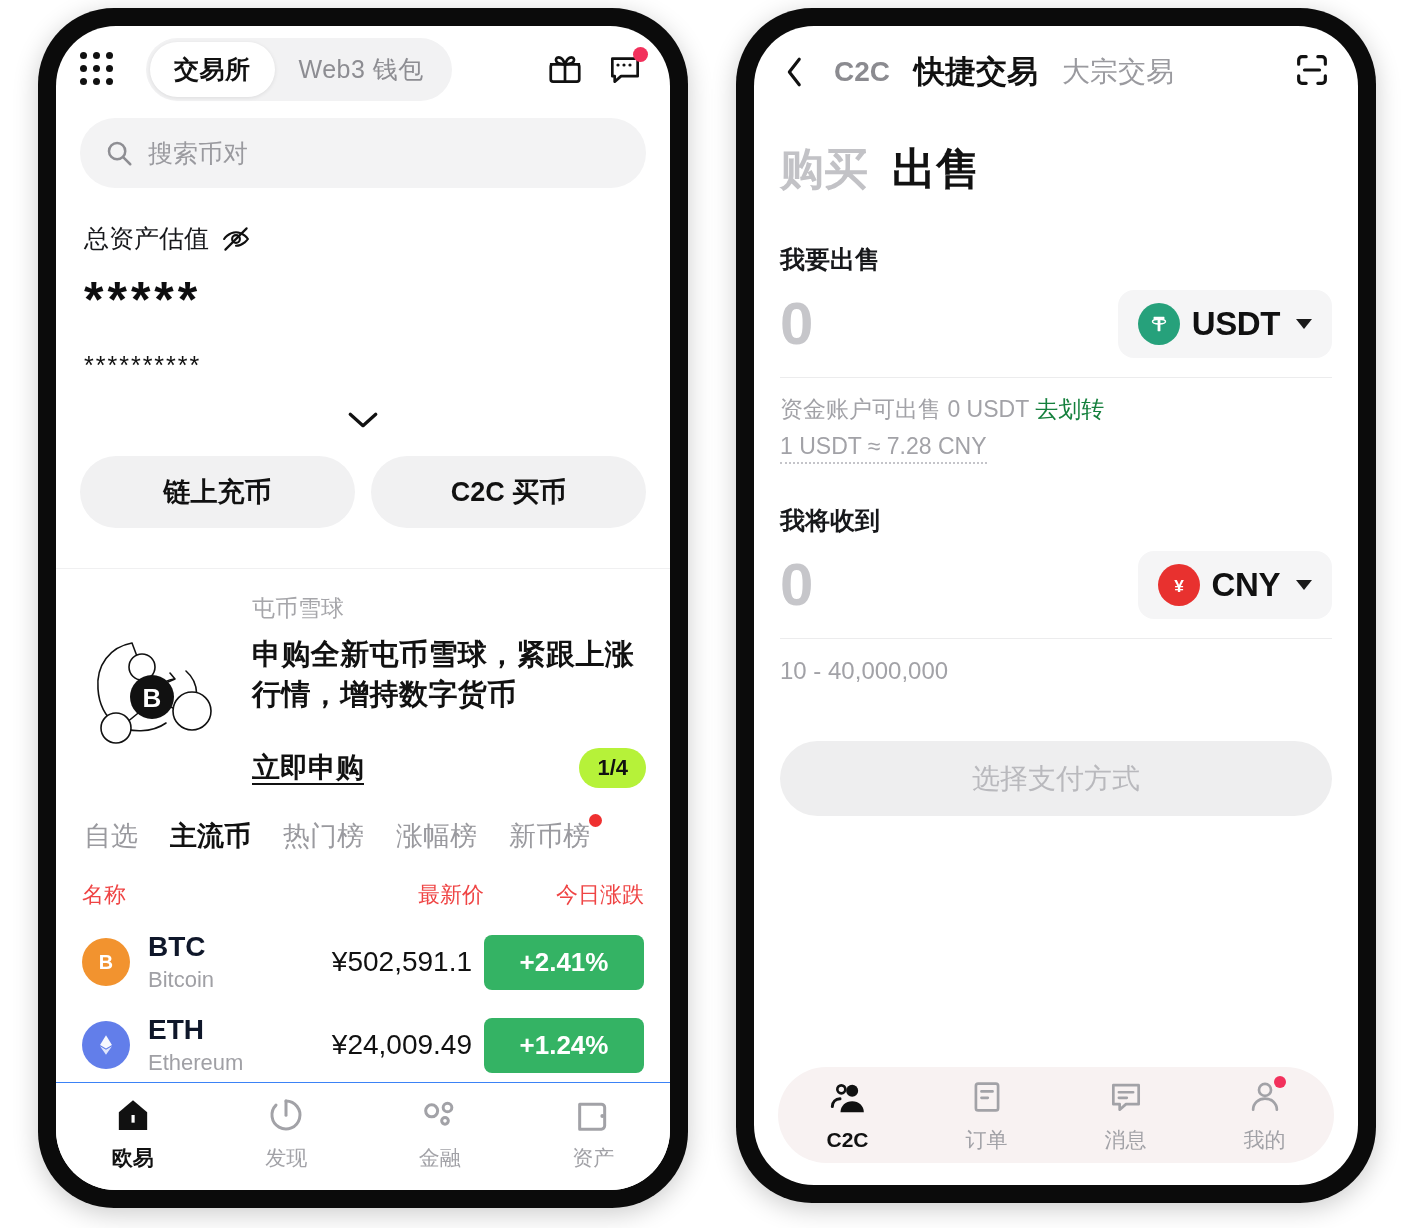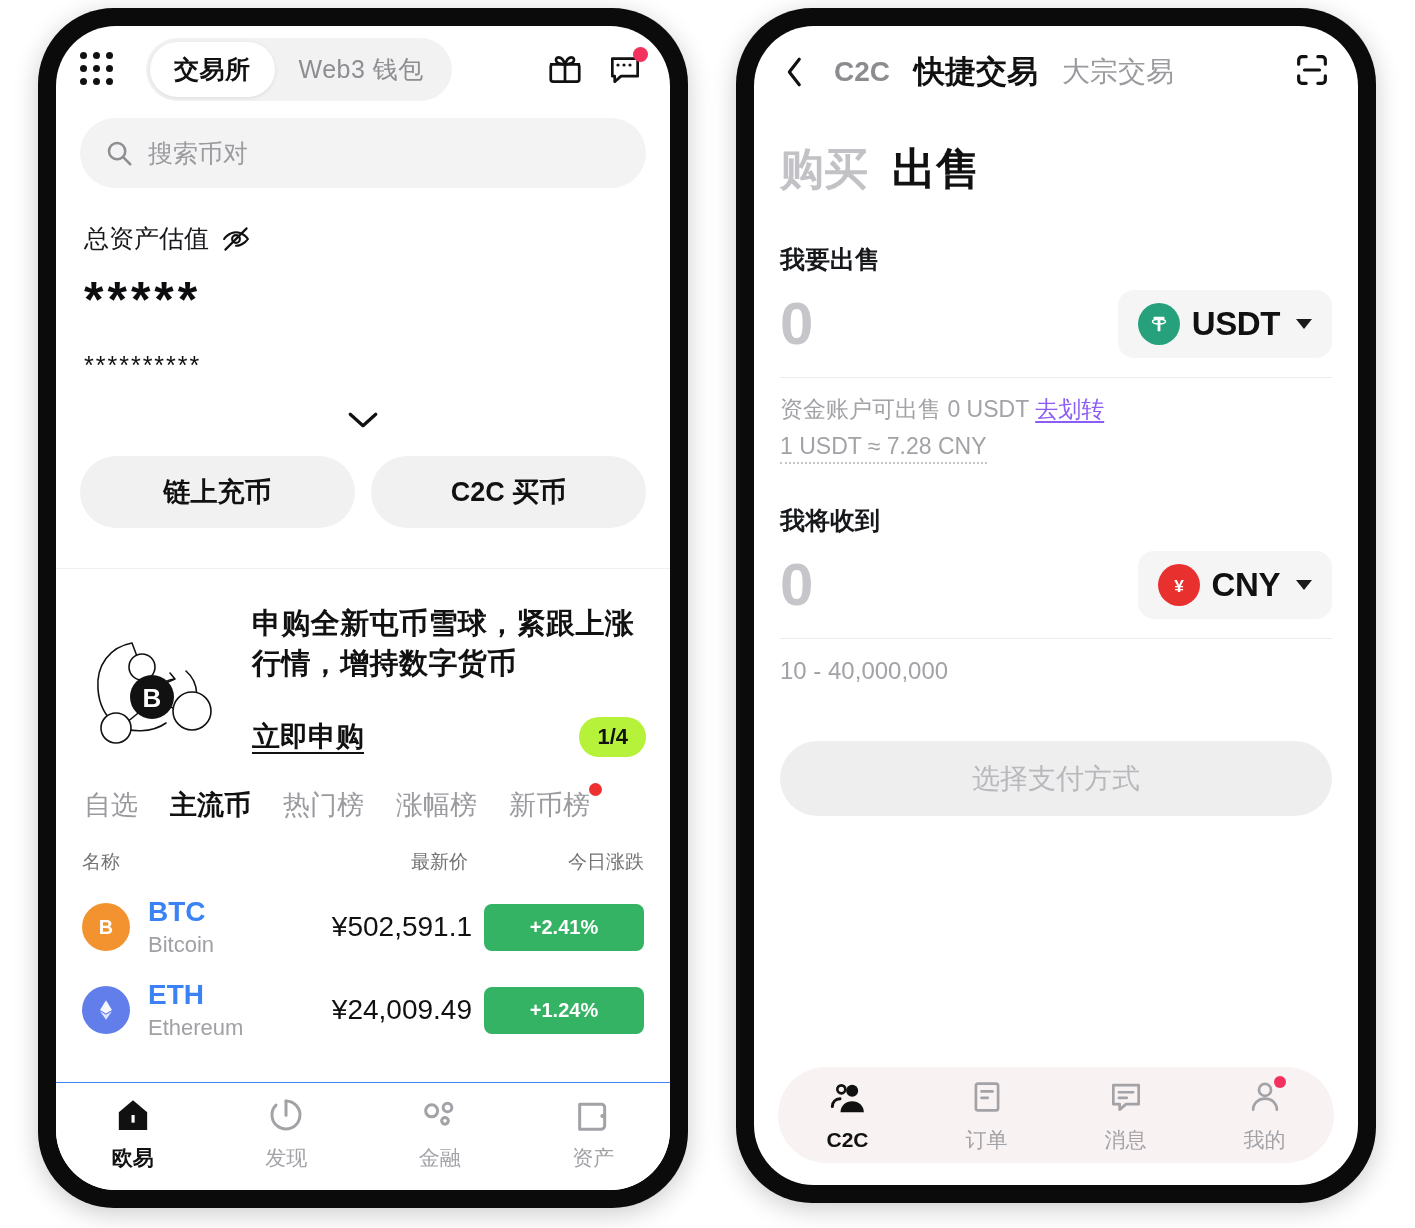--- a/index.html
+++ b/index.html
@@ -88,34 +88,34 @@
     text-decoration: underline; text-underline-offset: 6px; }
   .pager { margin-left: auto; background: #b6f239; color: #111;
     font-size: 22px; font-weight: 600; border-radius: 22px; padding: 7px 18px; }
 
   .tabs { display: flex; gap: 32px; padding: 30px 28px 0; align-items: flex-start; }
   .tab { font-size: 27px; color: #9a9a9f; position: relative; white-space: nowrap; }
   .tab.active { color: #111; font-weight: 700; }
   .tab .dot { position: absolute; right: -12px; top: -4px; width: 13px; height: 13px;
     border-radius: 50%; background: #ef3030; }
 
-  .cols { display: flex; align-items: center; padding: 26px 26px 0; font-size: 19px; color: #737373; gap: 16px; }
+  .cols { display: flex; align-items: center; padding: 26px 26px 0; font-size: 22px; color: #ef4444; }
   .cols .c1 { flex: 1; }
   .cols .c2 { width: 205px; text-align: right; }
   .cols .c3 { width: 160px; text-align: right; }
 
   .coin-row { display: flex; align-items: center; padding: 22px 26px 0; }
   .coin-ic { width: 48px; height: 48px; border-radius: 50%; flex: none;
     display: flex; align-items: center; justify-content: center; color: #fff; }
   .coin-name { flex: 1; padding-left: 18px; }
-  .coin-sym { font-size: 28px; font-weight: 700; color: #3b82f6; line-height: 1.1; }
+  .coin-sym { font-size: 28px; font-weight: 700; color: #0f172a; line-height: 1.1; }
   .coin-full { font-size: 22px; color: #a0a0a5; margin-top: 4px; }
   .coin-price { width: 205px; text-align: right; font-size: 28px; color: #111; }
   .coin-chg { width: 160px; margin-left: 12px; background: #34b364; color: #fff;
-    font-size: 20px; font-weight: 600; border-radius: 8px;
+    font-size: 26px; font-weight: 600; border-radius: 8px;
     padding: 12px 0; text-align: center; }
 
   
   .l-nav {
     position: absolute; left: 0; right: 0; bottom: 0; height: 108px;
     background: #fff; border-top: 1px solid #3b82f6;
     display: flex; align-items: flex-start; padding-top: 12px;
   }
   .nav-item { flex: 1; display: flex; flex-direction: column; align-items: center; gap: 9px; }
   .nav-label { font-size: 21px; color: #a2a2a7; }
@@ -149,21 +149,21 @@
     border-radius: 16px; padding: 13px 20px;
   }
   .tok-ic { width: 42px; height: 42px; border-radius: 50%; flex: none;
     display: flex; align-items: center; justify-content: center; color: #fff;
     font-weight: 700; }
   .tok-name { font-size: 33px; font-weight: 700; color: #111; letter-spacing: -.4px; }
   .caret { width: 0; height: 0; border-left: 8px solid transparent;
     border-right: 8px solid transparent; border-top: 10px solid #1a1a1a; margin-left: 4px; }
 
   .hint { padding: 16px 26px 0; font-size: 23px; color: #a2a2a7; }
-  .hint .lnk { color: #8b5cf6; text-decoration: underline; text-underline-offset: 4px; }
+  .hint .lnk { color: #15803d; text-underline-offset: 4px; }
   .hint2 { padding: 8px 26px 0; font-size: 23px; color: #a2a2a7; }
   .hint2 span { border-bottom: 2px dotted #c4c4c9; padding-bottom: 3px; }
   .range { padding: 18px 26px 0; font-size: 24px; color: #a2a2a7; }
 
   .pay-btn {
     margin: 56px 26px 0; height: 75px; background: #eeeeef; border-radius: 44px;
     display: flex; align-items: center; justify-content: center;
     font-size: 28px; color: #b9b9bd;
   }
 
@@ -265,20 +265,21 @@
             <circle cx="62" cy="36" r="13" fill="#fff"></circle>
             <circle cx="36" cy="97" r="15" fill="#fff"></circle>
             <circle cx="112" cy="80" r="19" fill="#fff"></circle>
             <path d="M80 56a20 20 0 0 1 14-8" stroke-linecap="round"></path>
             <path d="M90 42l5 6-7 3" stroke-linecap="round" stroke-linejoin="round"></path>
             <circle cx="72" cy="66" r="22" fill="#111" stroke="none"></circle>
             <text x="72" y="76" font-size="26" font-weight="bold" fill="#fff" text-anchor="middle" stroke="none" font-family="Liberation Sans, sans-serif">B</text>
           </svg>
         </div>
         <div class="promo-body">
+          <div class="promo-kicker">屯币雪球</div>
           <div class="promo-title">申购全新屯币雪球，紧跟上涨行情，增持数字货币</div>
           <div class="promo-foot">
             <span class="promo-link">立即申购</span>
             <span class="pager">1/4</span>
           </div>
         </div>
       </div>
 
       <div class="tabs">
         <div class="tab"><span>自选</span></div>

